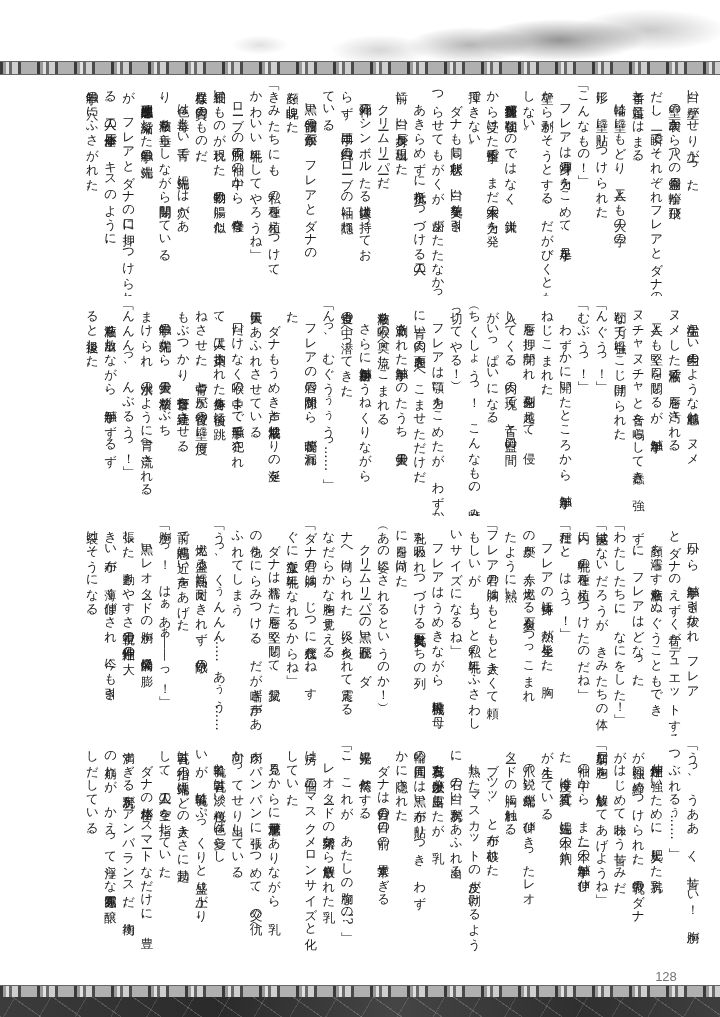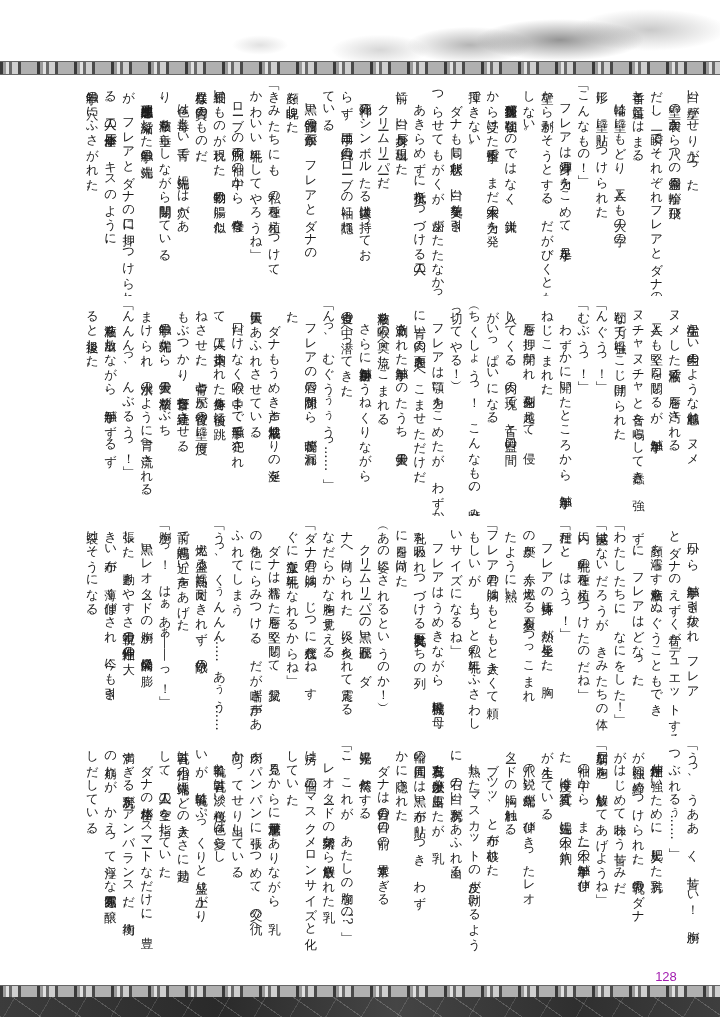--- a/index.html
+++ b/index.html
@@ -29,21 +29,21 @@
   .ornament.bottom { top:985px; }
   .footer-band {
     position:absolute; left:0; top:997px; width:720px; height:20px;
     background:
       repeating-linear-gradient(35deg, rgba(255,255,255,0.18) 0 1px, transparent 1px 23px),
       repeating-linear-gradient(-60deg, rgba(255,255,255,0.12) 0 1px, transparent 1px 31px),
       linear-gradient(90deg, #3c3c3c, #2a2a2a 30%, #454545 55%, #2f2f2f 80%, #3e3e3e);
   }
   .page-number {
     position:absolute; left:646px; top:969px; width:40px; height:16px;
-    font-family:"Liberation Sans", sans-serif; font-size:13px; color:#a21caf;
+    font-family:"Liberation Sans", sans-serif; font-size:13px; color:#737373;
     text-align:center;
   }
   .tier {
     position:absolute; left:80px; width:622px; height:214px;
     writing-mode:vertical-rl;
     font-size:12.4px; line-height:18.2px; letter-spacing:0.3px;
     overflow:hidden;
   }
   .tier p { margin:0; text-indent:0; white-space:pre; }
   .tier1 { top:82px; }

